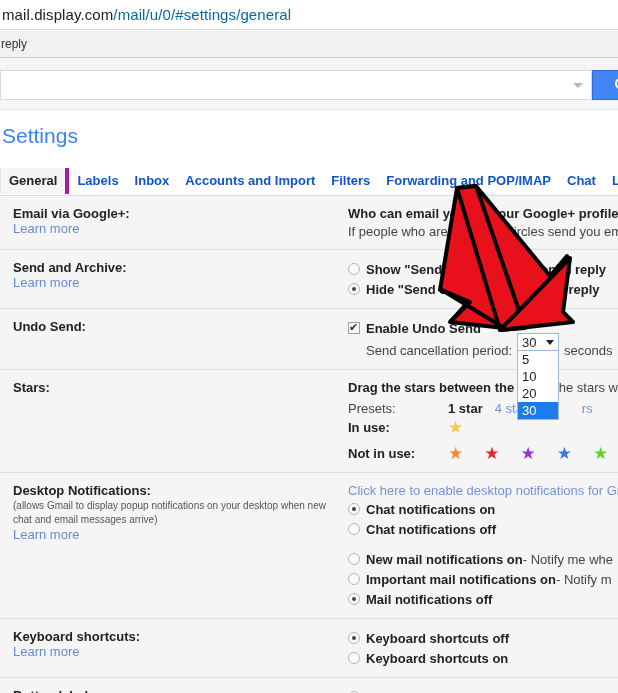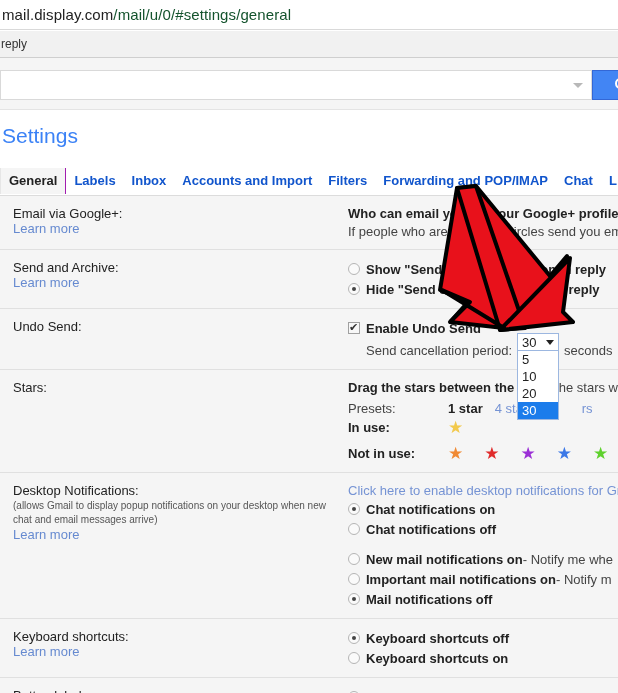--- a/index.html
+++ b/index.html
@@ -13,21 +13,21 @@
   }
   #page { position: relative; width: 618px; height: 693px; overflow: hidden; background:#fff; }
 
   
   .omnibox {
     position: absolute; left: 0; top: 0; width: 618px; height: 30px;
     background: #ffffff; border-bottom: 1px solid #d9d9d9;
     display: flex; align-items: center; padding-left: 2px;
   }
   .url { font-size: 15px; color: #222; letter-spacing: 0.1px; white-space: nowrap; }
-  .url .dim { color: #14532d; }
+  .url .dim { color: #0369a1; }
 
   .bookmarks-bar {
     position: absolute; left: 0; top: 31px; width: 618px; height: 27px;
     background: #f1f1f1; border-bottom: 1px solid #cfcfcf;
     display: flex; align-items: center;
   }
   .bookmark-text { font-size: 12px; color: #333; padding-left: 1px; }
 
   
   .gm-searchwrap {
@@ -68,35 +68,35 @@
     position: absolute; left: 0; top: 168px; width: 618px; height: 28px;
     border-bottom: 1px solid #dcdcdc;
     display: flex; align-items: flex-start; white-space: nowrap;
   }
   .tab {
     font-size: 13px; color: #1155cc; font-weight: bold;
     padding: 5px 8px 6px 8px; cursor: pointer;
   }
   .tab.active {
     color: #222; background: #f5f5f5;
-    border-left: 1px solid #e6e6e6; border-right: 1px solid #a21caf;
+    border-left: 1px solid #e6e6e6; border-right: 4px solid #a21caf;
   }
 
   
   .rows { position: absolute; left: 0; top: 196px; width: 618px; }
   .srow {
     position: relative; display: flex;
     border-bottom: 1px solid #e0e0e0;
     background: #f5f5f5;
   }
   .srow .lcell {
     width: 348px; flex: 0 0 348px; padding: 10px 8px 10px 13px;
   }
   .srow .rcell { flex: 1 1 auto; padding: 10px 0 10px 0; overflow: hidden; }
-  .lbl { font-size: 13px; font-weight: normal; color: #222; white-space: nowrap; }
+  .lbl { font-size: 13px; font-weight: bold; color: #222; white-space: nowrap; }
   .sublbl { font-size: 10px; color: #555; line-height: 14px; margin-top: 1px; }
   .lnk { font-size: 13px; color: #668ad0; cursor: pointer; }
   .lnk2 { font-size: 13px; color: #7593d4; cursor: pointer; }
 
   .opt { display: flex; align-items: center; height: 18px; white-space: nowrap; }
   .opt + .opt { margin-top: 2px; }
   .optgap { height: 12px; }
   .otxt { font-size: 13px; font-weight: bold; color: #222; }
   .otxt-norm { font-size: 13px; font-weight: normal; color: #444; }
   .bodytxt { font-size: 13px; color: #444; white-space: nowrap; }

